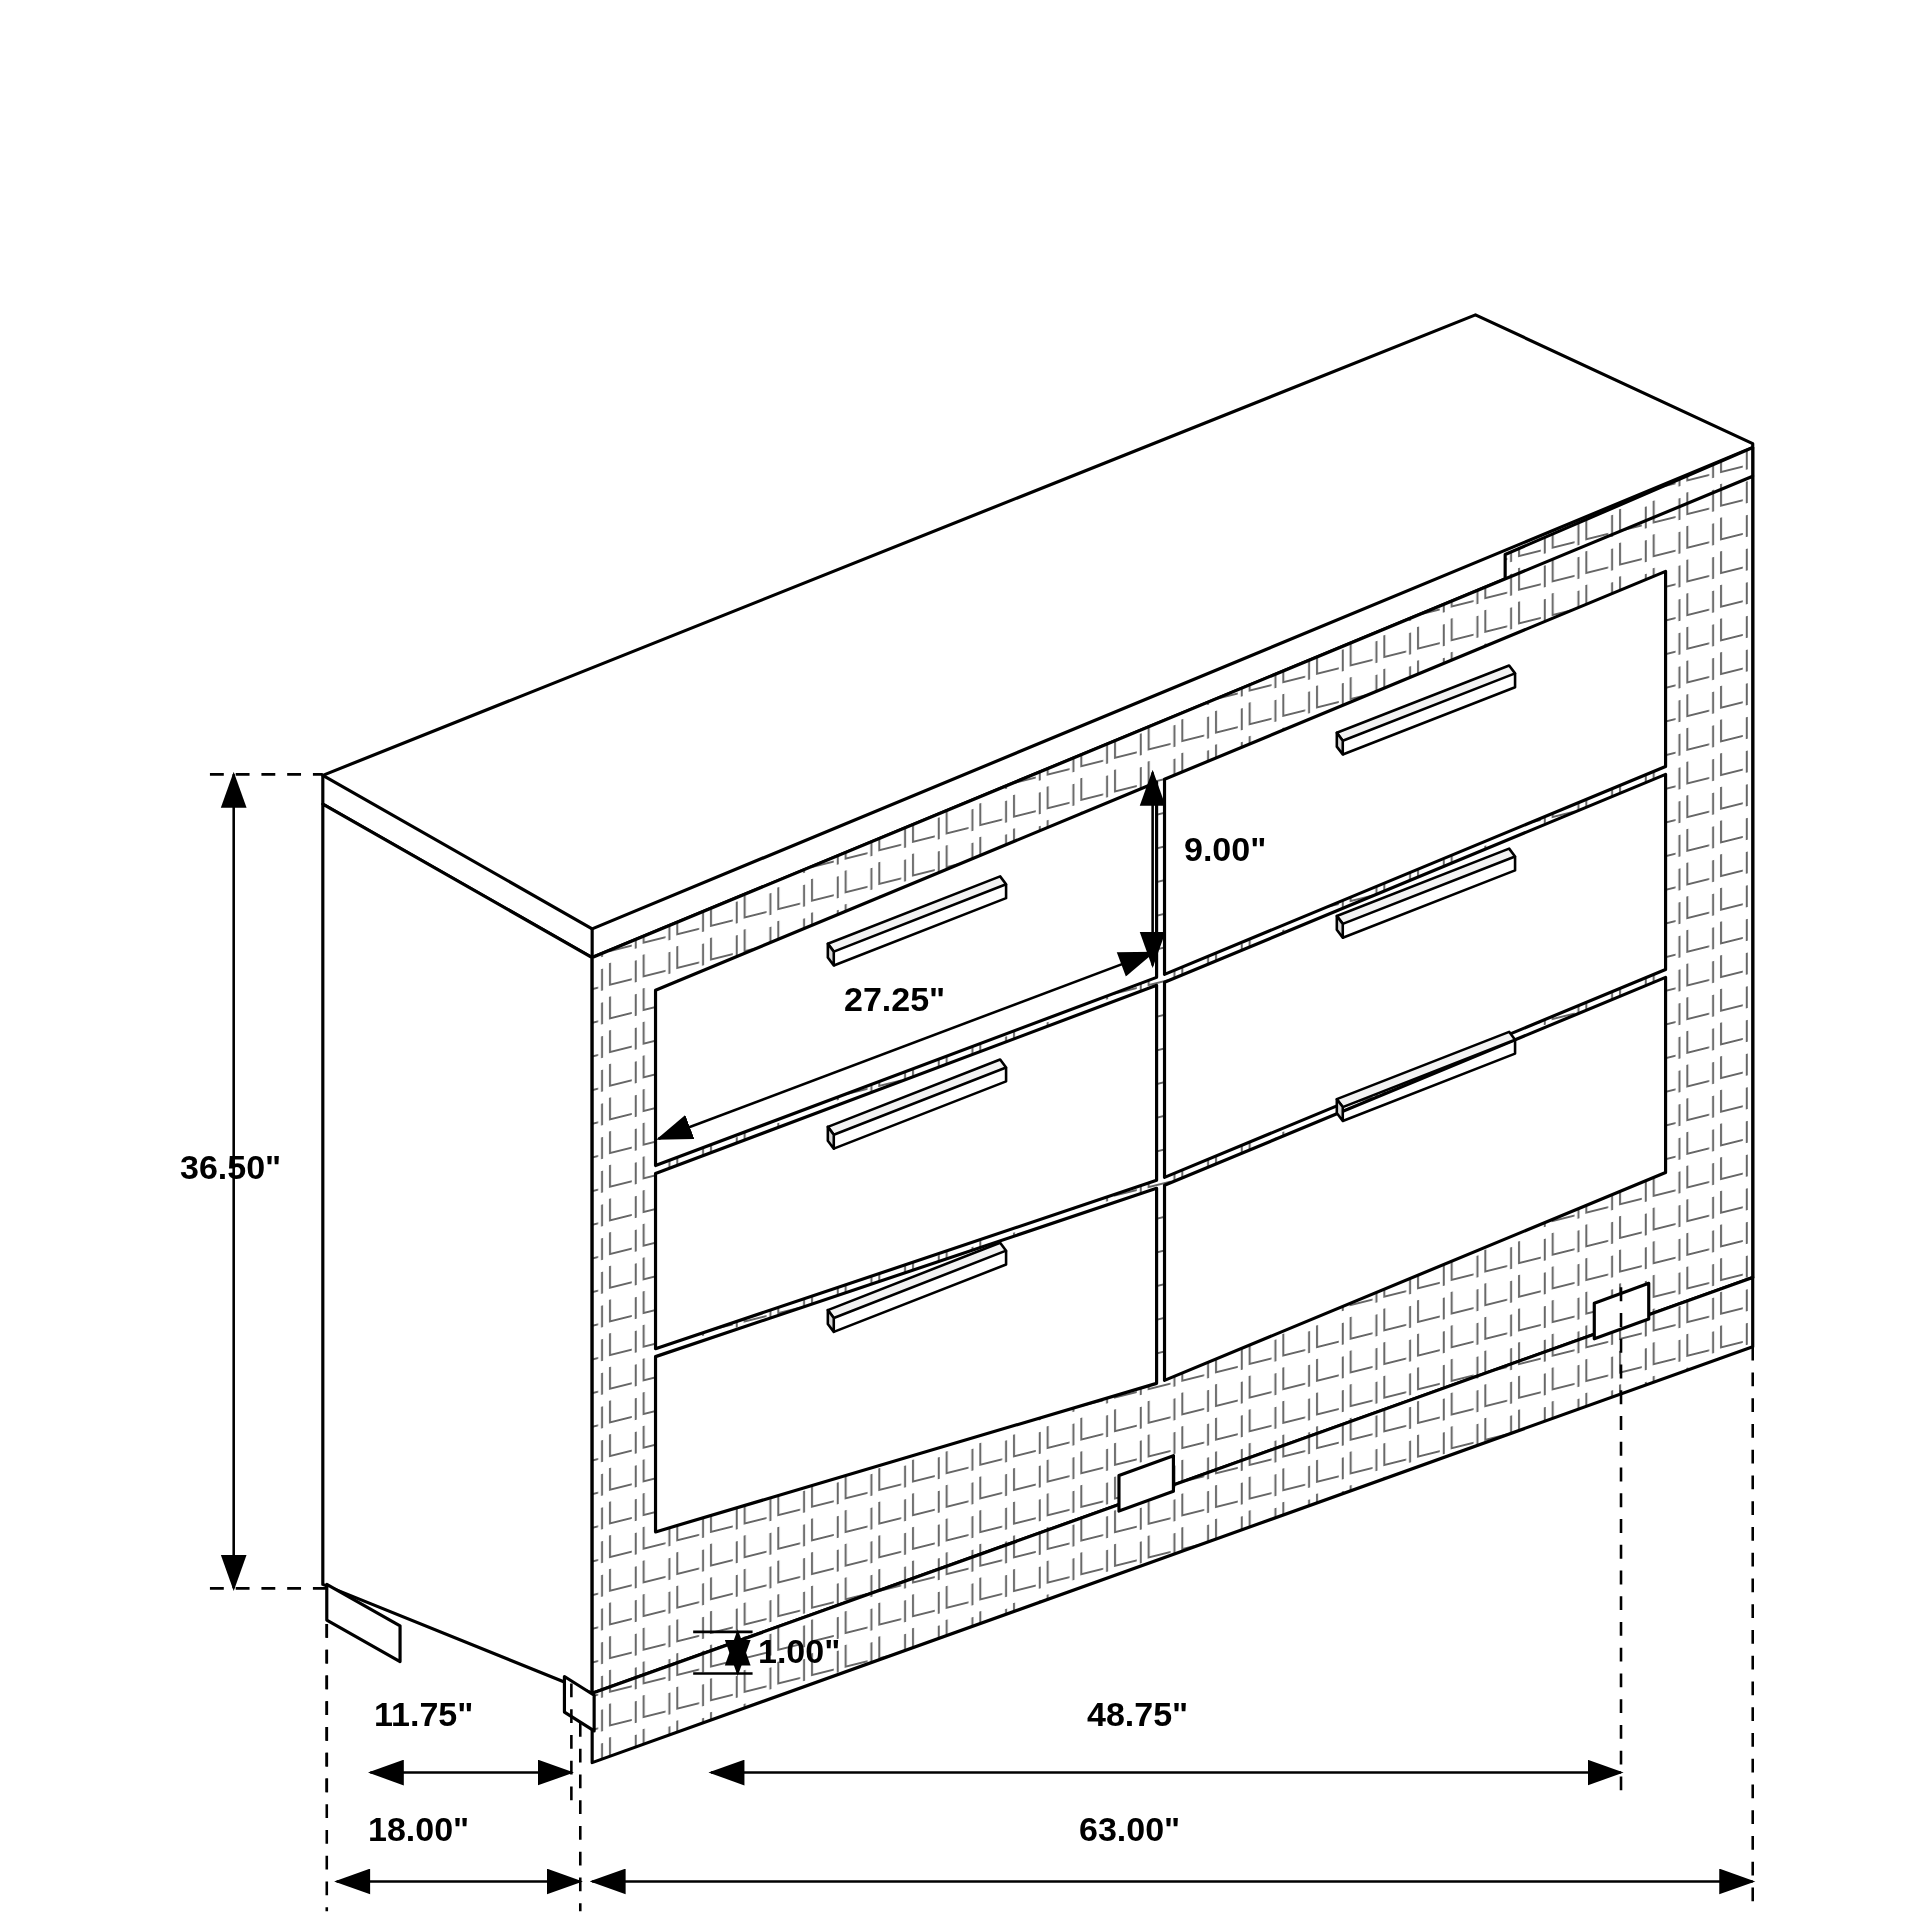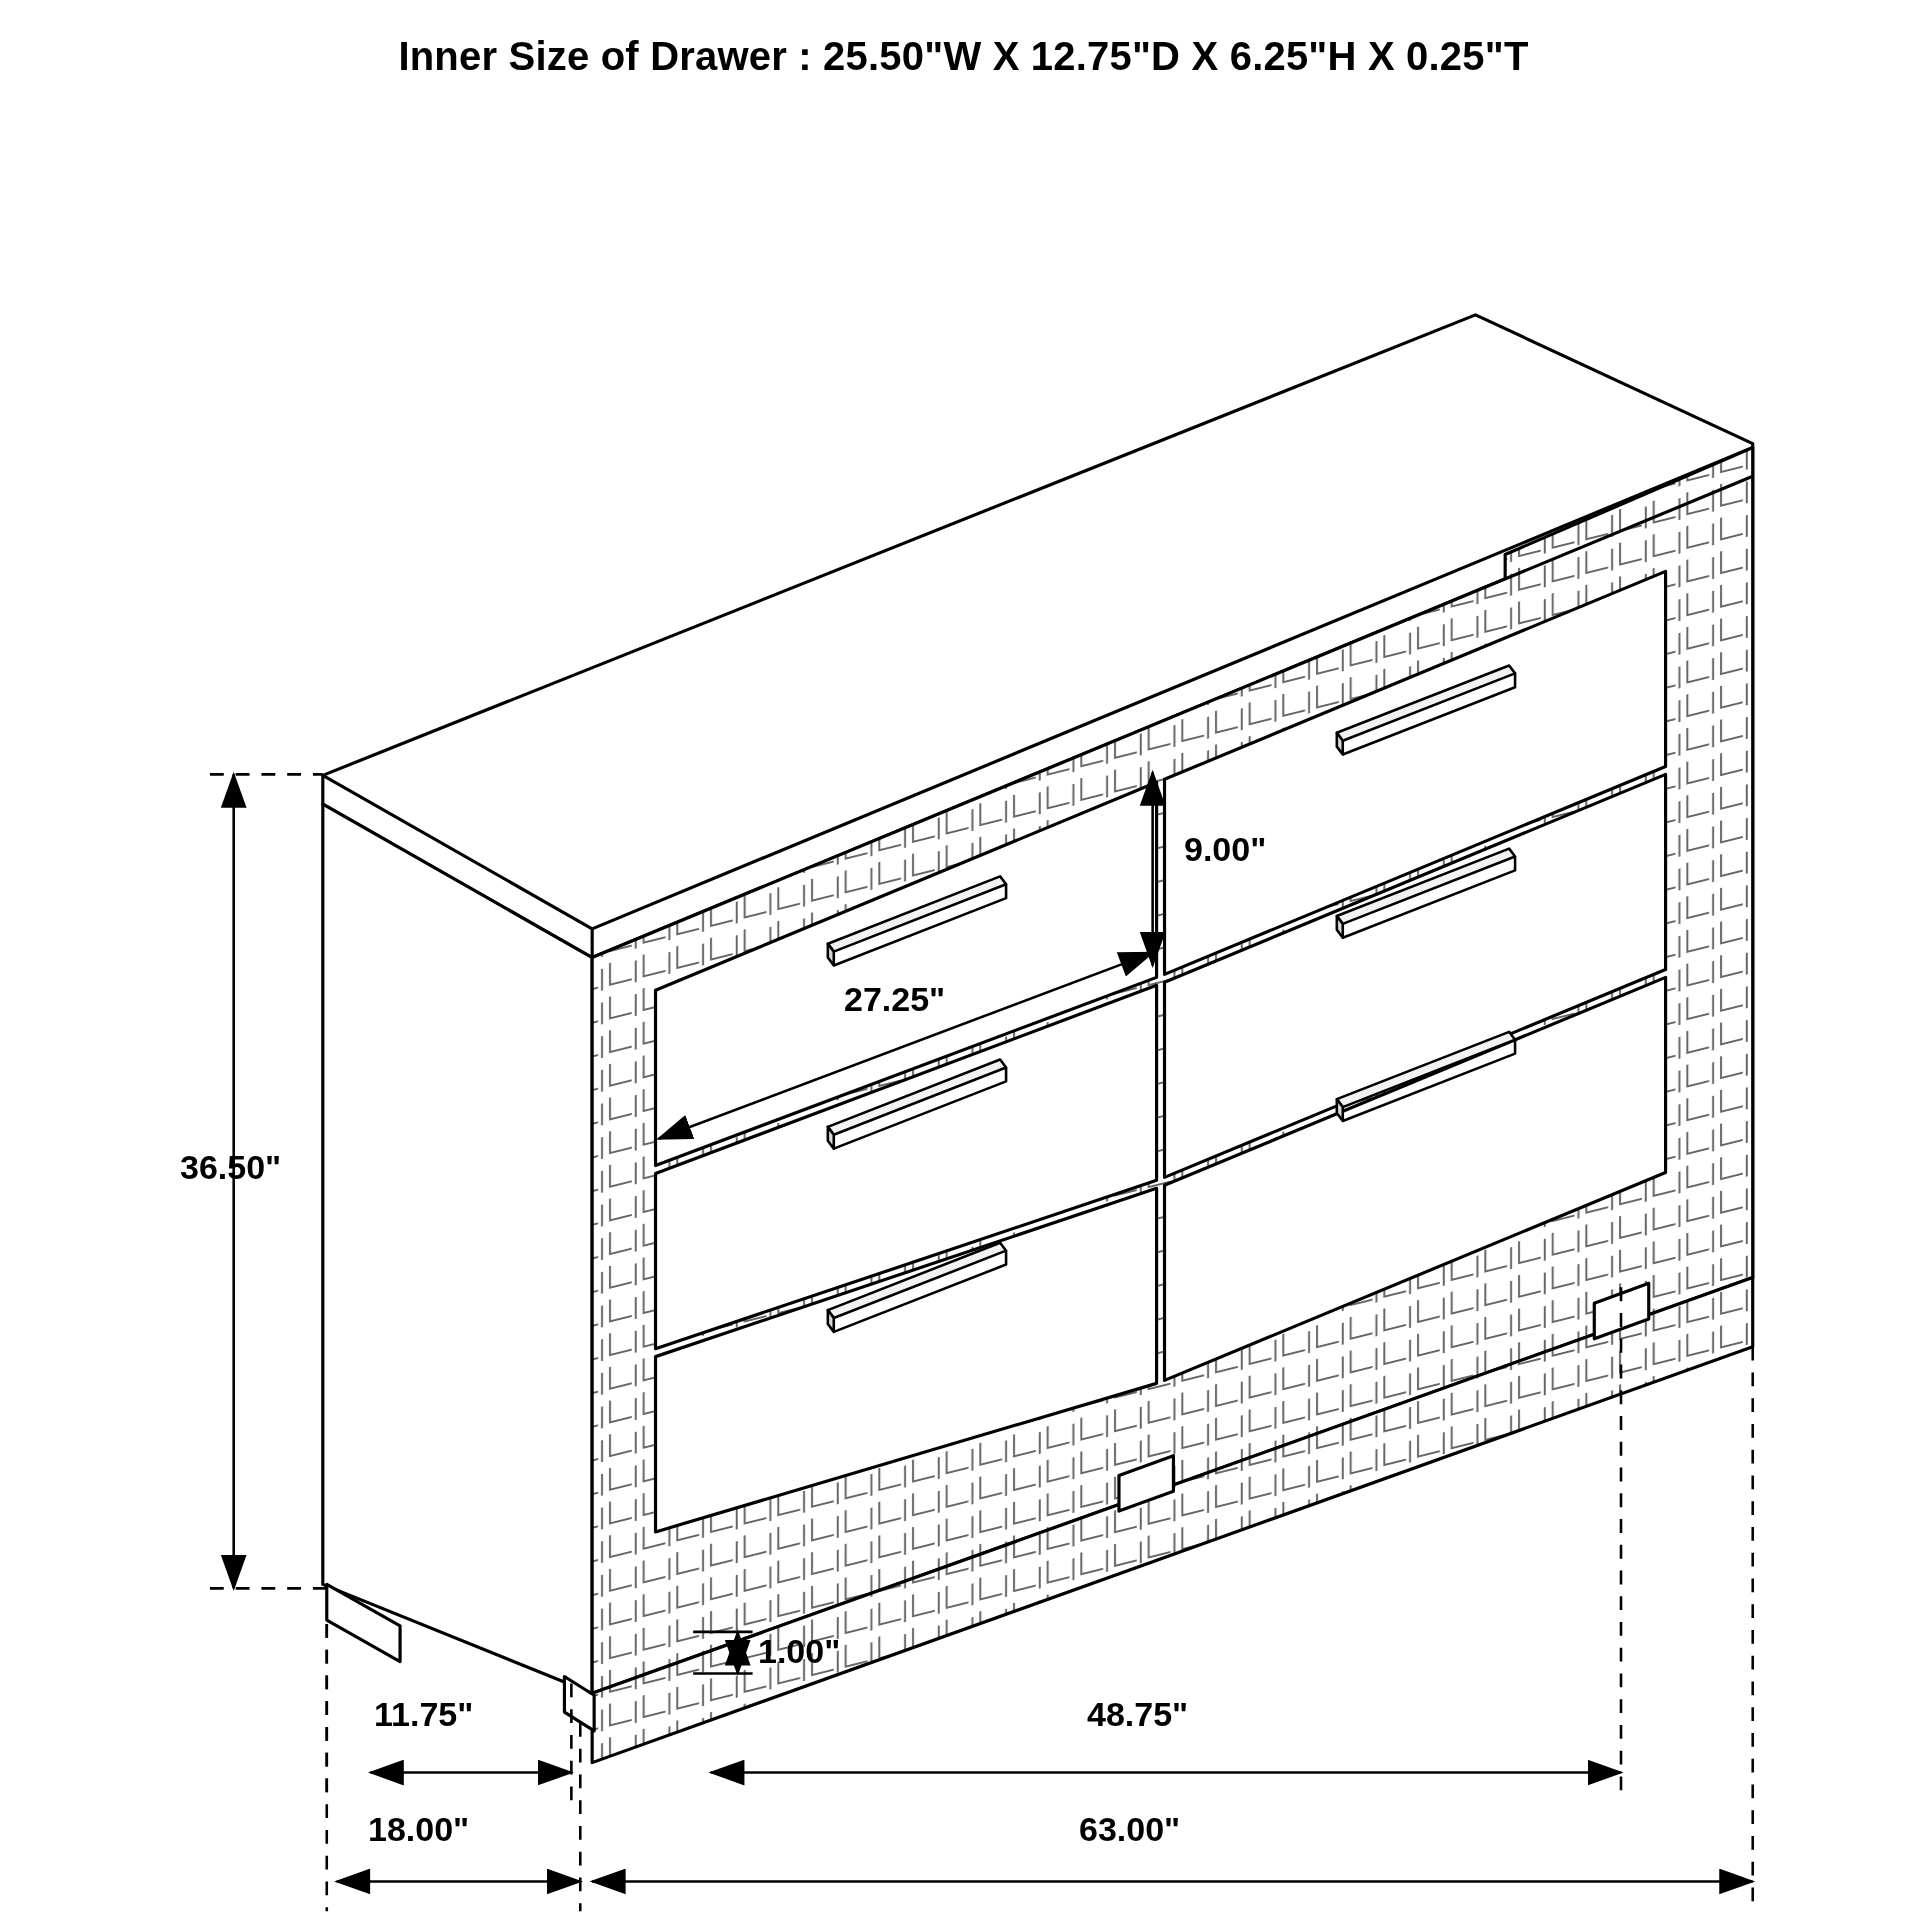--- a/index.html
+++ b/index.html
@@ -19,21 +19,20 @@
     font-weight:bold;
     white-space:nowrap;
   }
   svg{position:absolute;top:0;left:0;width:1927px;height:1927px;}
 </style>
 </head>
 <body>
 
 <div id="stage">
 
-  <div class="title">Inner Size of Drawer : 25.50"W X 12.75"D X 6.25"H X 0.25"T</div>
 
   <svg viewBox="0 0 1946 1946" xmlns="http://www.w3.org/2000/svg">
     <defs>
       <pattern id="weave" width="34" height="34" patternUnits="userSpaceOnUse" patternTransform="skewY(-14)">
         <rect width="34" height="34" fill="#ffffff"></rect>
         <path d="M4 4 L4 26 L26 26" fill="none" stroke="#666" stroke-width="2"></path>
         <path d="M30 8 L30 30" fill="none" stroke="#666" stroke-width="2"></path>
       </pattern>
       <marker id="arrA" markerWidth="16" markerHeight="16" refX="13" refY="5" orient="auto">
         <path d="M0,0 L14,5 L0,10 z" fill="#000"></path>

